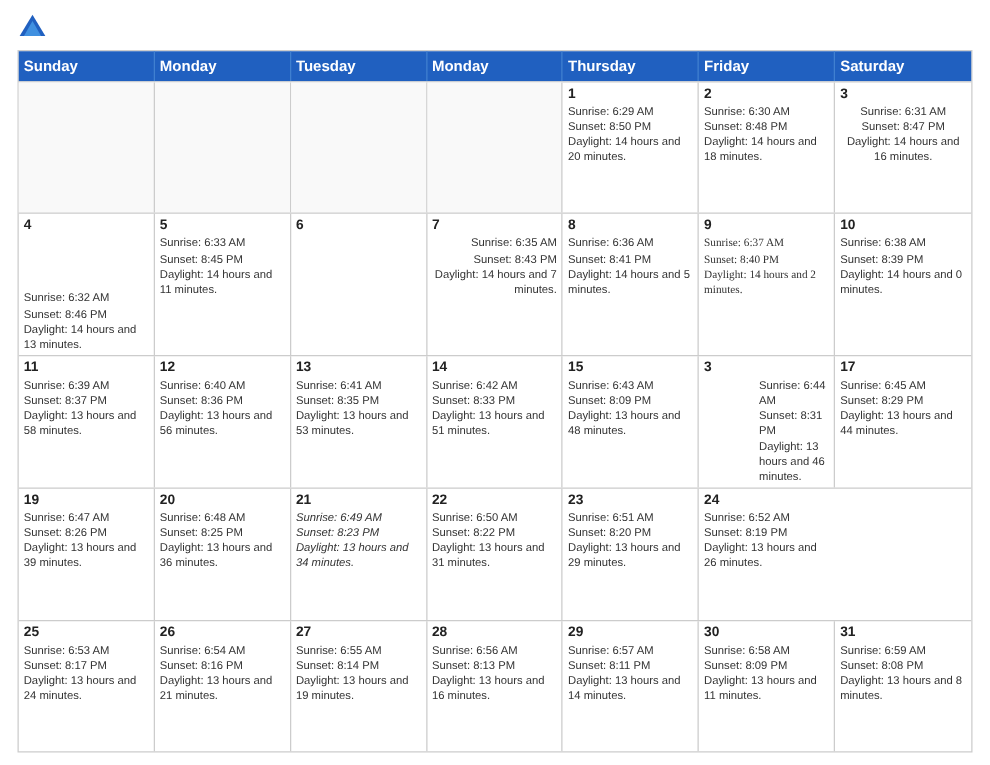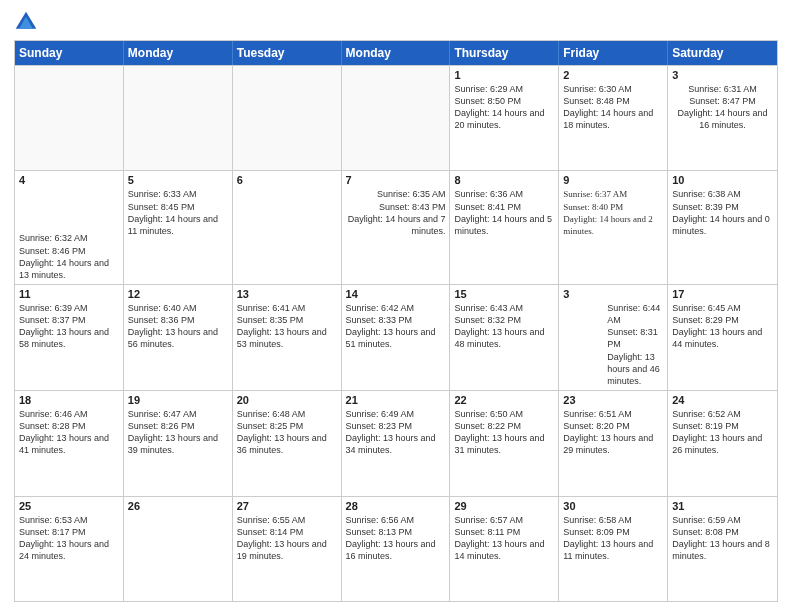--- a/index.html
+++ b/index.html
@@ -224,58 +224,52 @@
           </div>
           <div class="cal-cell">
             <div class="day-num">14</div>
             <div class="day-info" style="white-space: pre-line;">Sunrise: 6:42 AM
 Sunset: 8:33 PM
 Daylight: 13 hours and 51 minutes.</div>
           </div>
           <div class="cal-cell">
             <div class="day-num">15</div>
             <div class="day-info" style="white-space: pre-line;">Sunrise: 6:43 AM
-Sunset: 8:32 PM
+Sunset: 8:09 PM
 Daylight: 13 hours and 48 minutes.</div>
           </div>
           <div class="cal-cell">
             <div class="day-num">3</div>
             <div class="day-info" style="white-space: pre-line; margin-left: 44px;">Sunrise: 6:44 AM
 Sunset: 8:31 PM
 Daylight: 13 hours and 46 minutes.</div>
           </div>
           <div class="cal-cell">
             <div class="day-num">17</div>
             <div class="day-info" style="white-space: pre-line;">Sunrise: 6:45 AM
 Sunset: 8:29 PM
 Daylight: 13 hours and 44 minutes.</div>
           </div>
         </div>
         <div class="cal-row">
           <div class="cal-cell">
-            <div class="day-num">18</div>
-            <div class="day-info" style="white-space: pre-line;">Sunrise: 6:46 AM
-Sunset: 8:28 PM
-Daylight: 13 hours and 41 minutes.</div>
-          </div>
-          <div class="cal-cell">
             <div class="day-num">19</div>
             <div class="day-info" style="white-space: pre-line;">Sunrise: 6:47 AM
 Sunset: 8:26 PM
 Daylight: 13 hours and 39 minutes.</div>
           </div>
           <div class="cal-cell">
             <div class="day-num">20</div>
             <div class="day-info" style="white-space: pre-line;">Sunrise: 6:48 AM
 Sunset: 8:25 PM
 Daylight: 13 hours and 36 minutes.</div>
           </div>
           <div class="cal-cell">
             <div class="day-num">21</div>
-            <div class="day-info" style="white-space: pre-line;">Sunrise: 6:49 AM
+            <div class="day-info" style="white-space: pre-line; font-style: italic;">Sunrise: 6:49 AM
 Sunset: 8:23 PM
 Daylight: 13 hours and 34 minutes.</div>
           </div>
           <div class="cal-cell">
             <div class="day-num">22</div>
             <div class="day-info" style="white-space: pre-line;">Sunrise: 6:50 AM
 Sunset: 8:22 PM
 Daylight: 13 hours and 31 minutes.</div>
           </div>
           <div class="cal-cell">
@@ -293,20 +287,23 @@
         </div>
         <div class="cal-row">
           <div class="cal-cell">
             <div class="day-num">25</div>
             <div class="day-info" style="white-space: pre-line;">Sunrise: 6:53 AM
 Sunset: 8:17 PM
 Daylight: 13 hours and 24 minutes.</div>
           </div>
           <div class="cal-cell">
             <div class="day-num">26</div>
+            <div class="day-info" style="white-space: pre-line;">Sunrise: 6:54 AM
+Sunset: 8:16 PM
+Daylight: 13 hours and 21 minutes.</div>
           </div>
           <div class="cal-cell">
             <div class="day-num">27</div>
             <div class="day-info" style="white-space: pre-line;">Sunrise: 6:55 AM
 Sunset: 8:14 PM
 Daylight: 13 hours and 19 minutes.</div>
           </div>
           <div class="cal-cell">
             <div class="day-num">28</div>
             <div class="day-info" style="white-space: pre-line;">Sunrise: 6:56 AM

